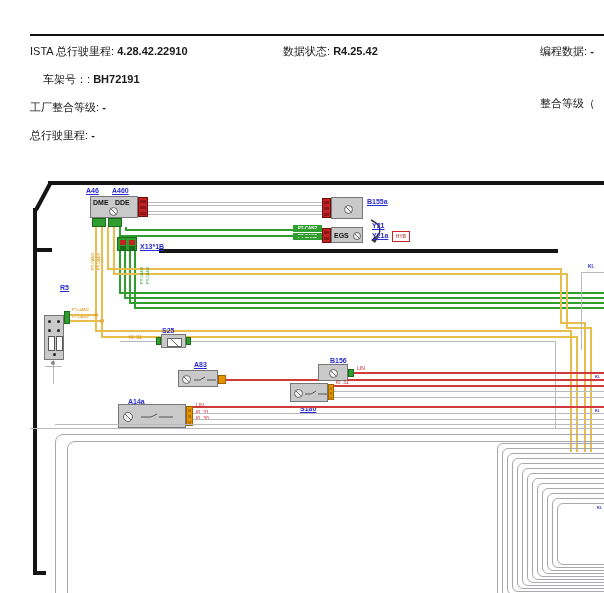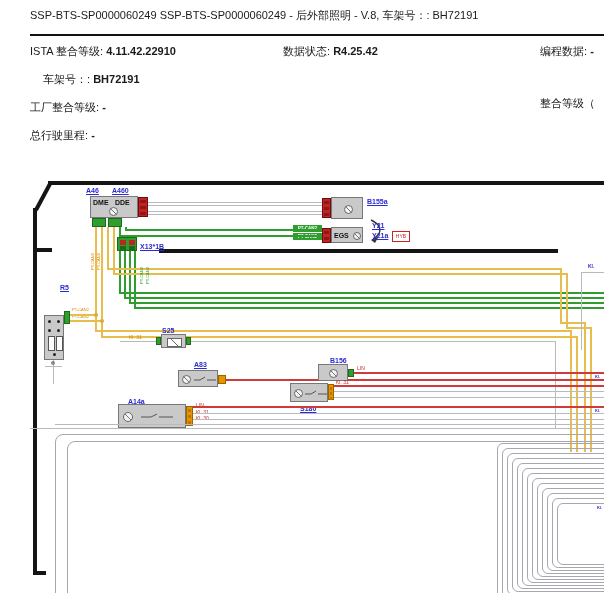--- a/index.html
+++ b/index.html
@@ -39,26 +39,25 @@
   .bigrect{position:absolute;border:1px solid #a7a7af;border-radius:8px;box-sizing:border-box;background:transparent;}
   .spiral{position:absolute;border:1px solid #a7a7af;border-radius:6px;box-sizing:border-box;}
   .sym{position:absolute;}
   svg{display:block;}
 </style>
 </head>
 <body>
 
 <div id="page">
 
-  <div class="abs hdr-title" style="left:30px;top:8px;">SSP-BTS-SP0000060249 SSP-BTS-SP0000060249 - 后外部照明 - V.8, 车架号：: BH72191</div>
   <div class="abs rule" style="left:30px;top:34px;width:574px;height:2px;"></div>
 
   <div class="abs info" style="left:30px;top:44px;">
-    <span>ISTA 整合等级:</span>
-    <b>4.11.42.22910</b>
+    <span>ISTA 总行驶里程:</span>
+    <b>4.28.42.22910</b>
   </div>
   <div class="abs info" style="left:283px;top:44px;">
     <span>数据状态:</span>
     <b>R4.25.42</b>
   </div>
   <div class="abs info" style="left:540px;top:44px;">
     <span>编程数据:</span>
     <b>-</b>
   </div>
 

